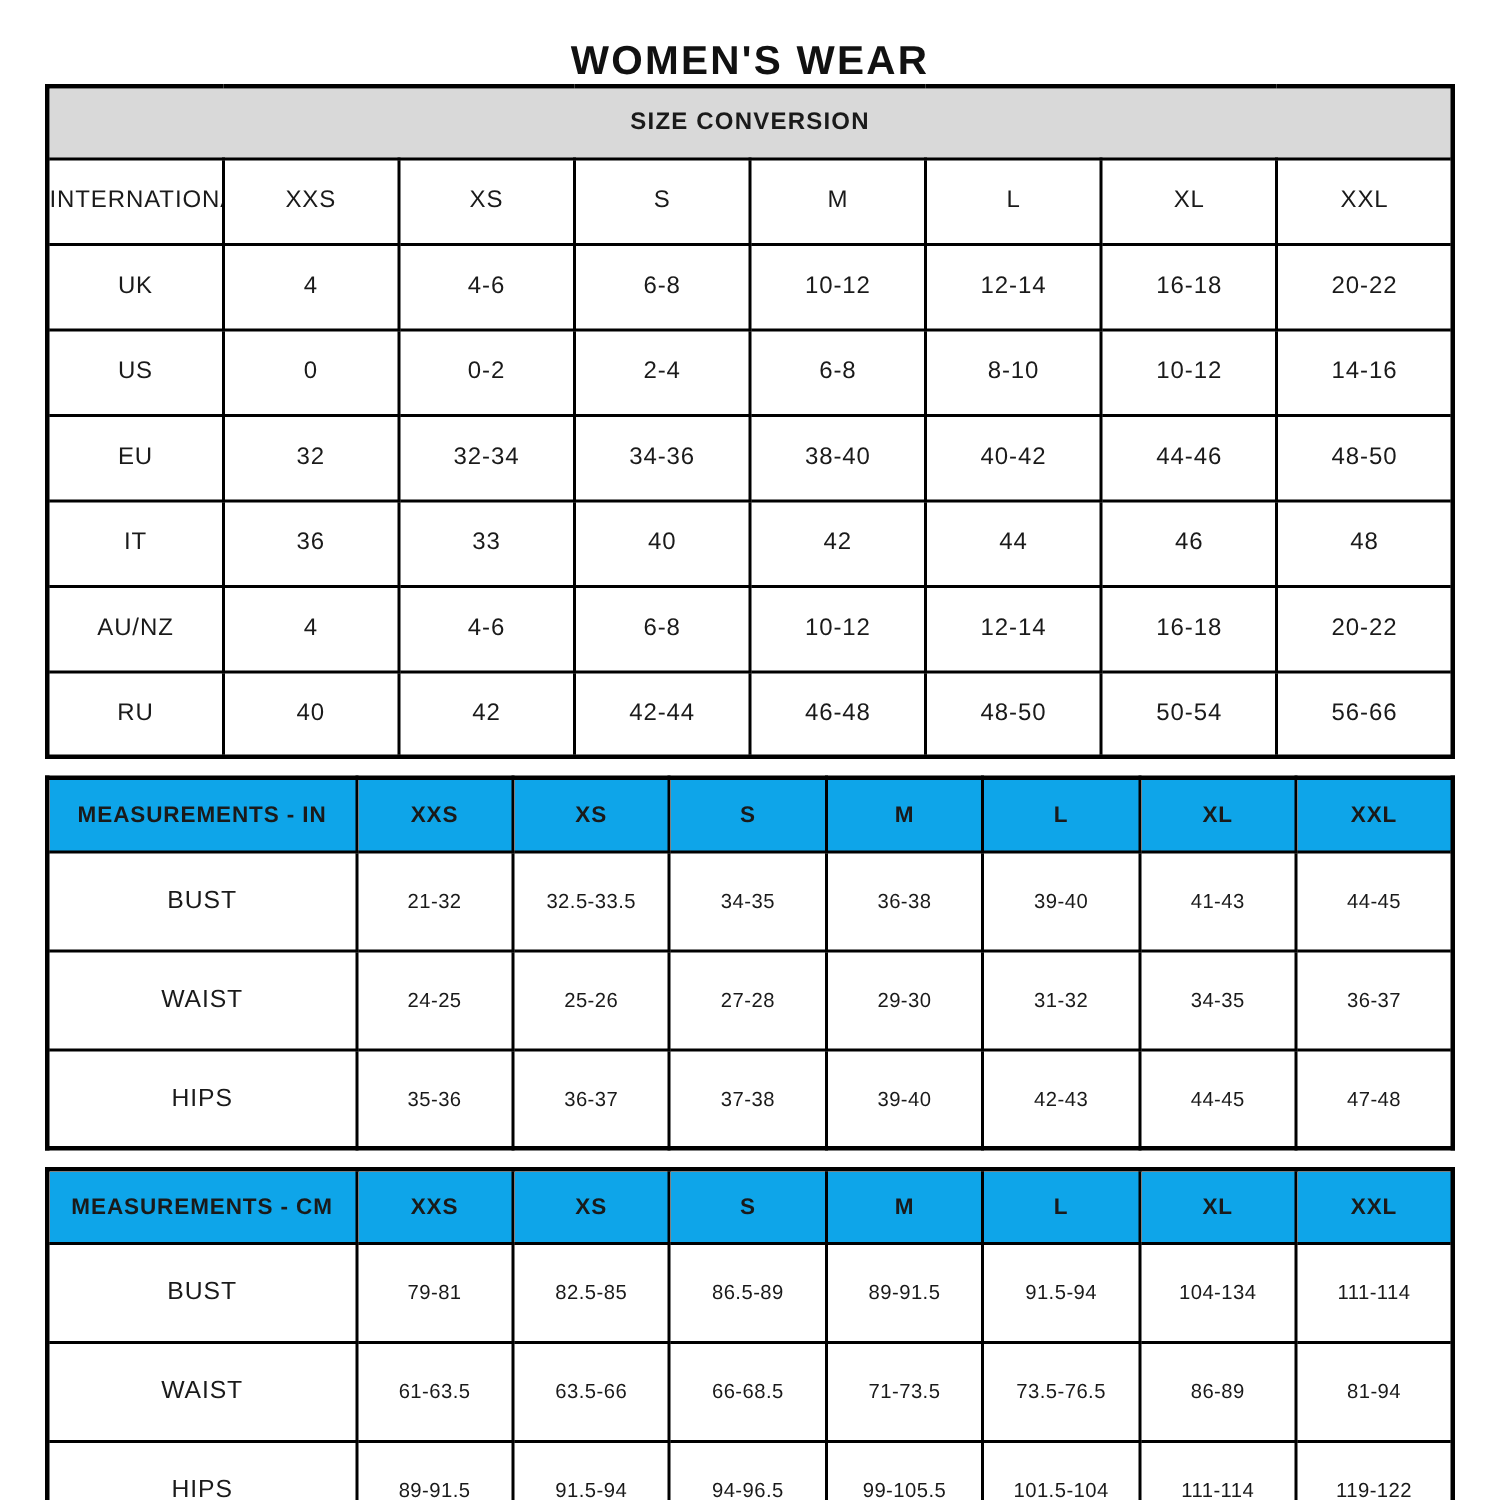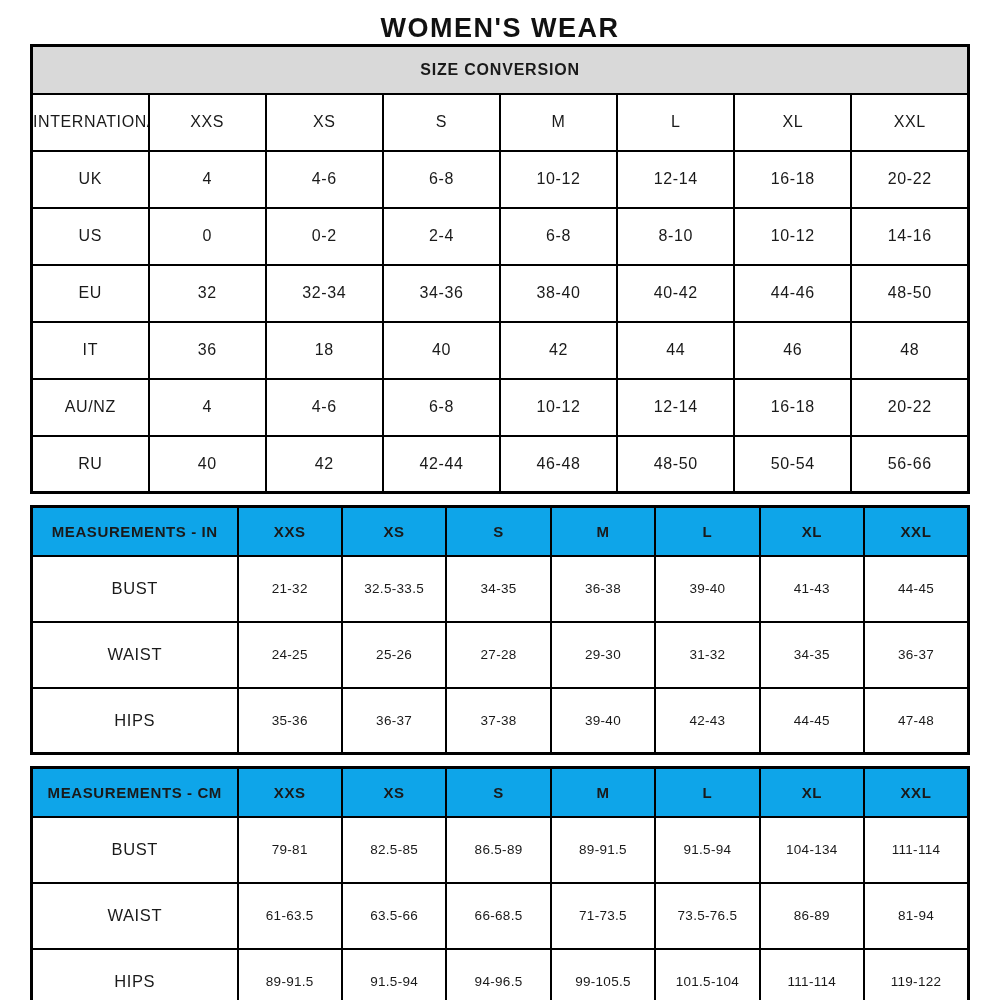--- a/index.html
+++ b/index.html
@@ -6,21 +6,21 @@
   html, body { margin: 0; padding: 0; background: #ffffff; }
   .page {
     width: 1000px;
     height: 1000px;
     background: #ffffff;
     font-family: "Liberation Sans", sans-serif;
     color: #1a1a1a;
     overflow: hidden;
   }
   .page-title {
-    margin: 0;
+    margin: 12px;
     padding-top: 13px;
     height: 32px;
     text-align: center;
     font-size: 27px;
     font-weight: 700;
     letter-spacing: 1.5px;
     color: #111111;
   }
   table.tbl {
     border-collapse: collapse;
@@ -118,21 +118,21 @@
         <td>32-34</td>
         <td>34-36</td>
         <td>38-40</td>
         <td>40-42</td>
         <td>44-46</td>
         <td>48-50</td>
       </tr>
       <tr>
         <td class="col0">IT</td>
         <td>36</td>
-        <td>18</td>
+        <td>33</td>
         <td>40</td>
         <td>42</td>
         <td>44</td>
         <td>46</td>
         <td>48</td>
       </tr>
       <tr>
         <td class="col0">AU/NZ</td>
         <td>4</td>
         <td>4-6</td>

